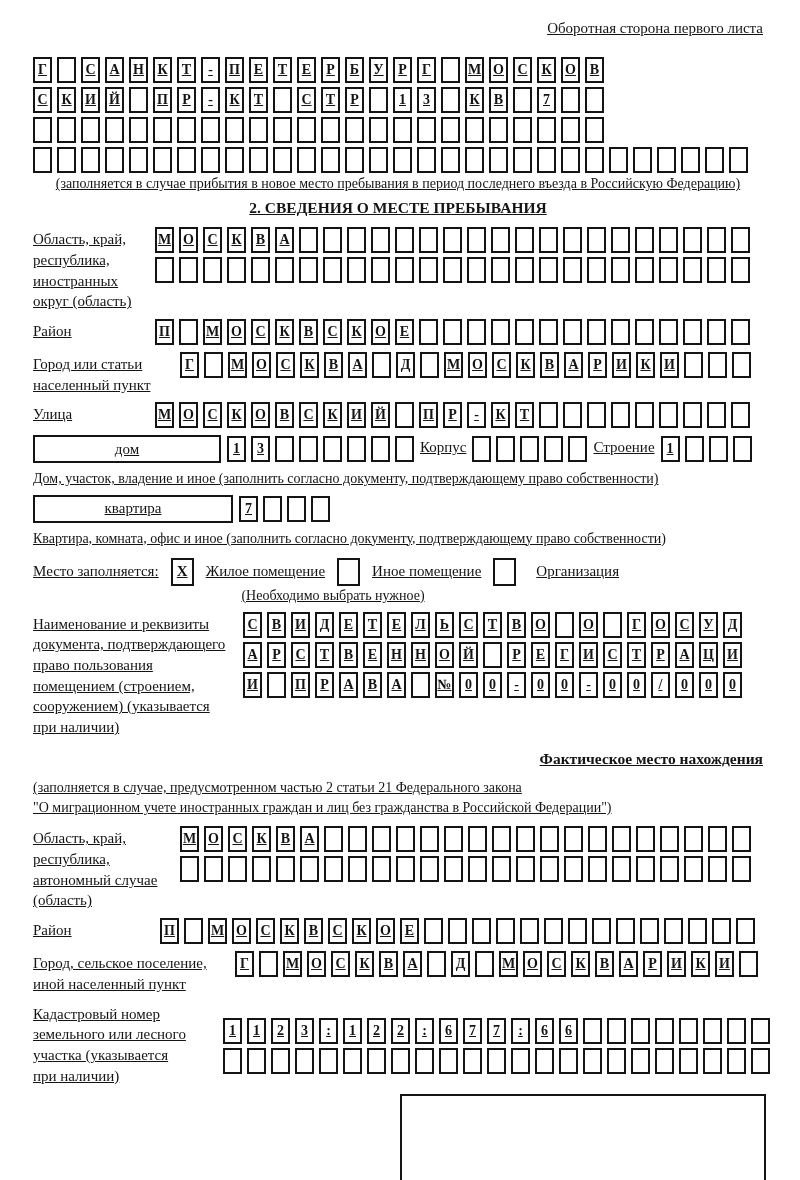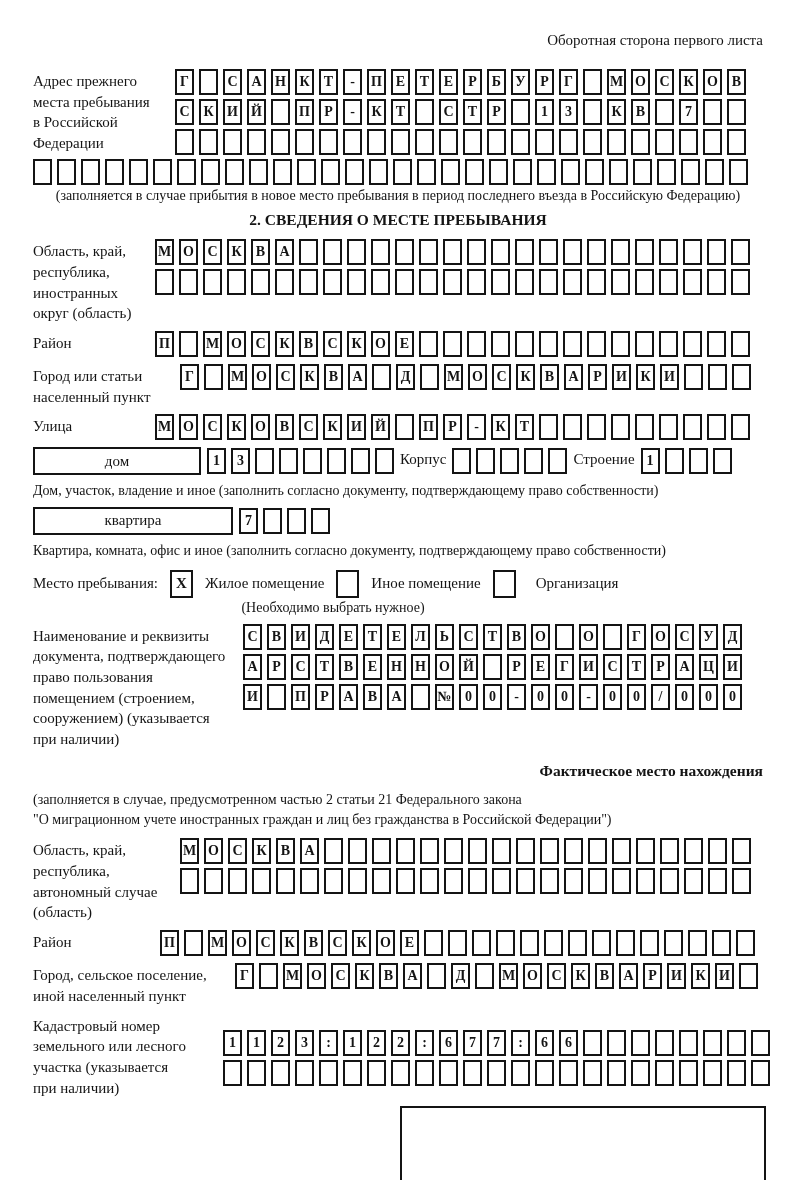--- a/index.html
+++ b/index.html
@@ -7,22 +7,23 @@
     --paper:#ffffff;
   }
   *{box-sizing:border-box;margin:0;padding:0;}
   html,body{background:#f2f2f2;}
   body{font-family:"Liberation Serif","DejaVu Serif",serif;color:var(--ink);}
   .page{
     position:relative;
     width:800px;height:1180px;
     margin:0 auto;
     background:var(--paper);
-    padding:32px 37px 10px 33px;
+    padding:20px 37px 10px 33px;
     overflow:hidden;
+    text-decoration:underline;
   }
   .hdr-note{font-size:15px;text-align:right;margin-bottom:20px;}
   .frow{display:flex;align-items:flex-start;margin-bottom:7px;}
   .flabel{font-size:15px;line-height:1.38;flex:0 0 auto;padding-top:2px;}
   .w142{width:142px;}
   .w122{width:122px;}
   .w147{width:147px;}
   .w127{width:127px;}
   .w202{width:202px;}
   .w190{width:190px;}
@@ -39,21 +40,21 @@
   .caption{font-size:14px;line-height:1.3;}
   .center{text-align:center;}
   .mb2{margin-bottom:2px;}
   .mb6{margin-bottom:6px;}
   .sec-title{font-size:15.5px;font-weight:bold;text-align:center;margin:4px 0 10px 0;}
   .field-rect{
     height:28px;border:2px solid var(--ink);
     display:flex;align-items:center;justify-content:center;
     font-size:15px;flex:0 0 auto;background:var(--paper);
   }
-  .w168{width:168px;}
+  .w168{width:188px;}
   .w200px{width:200px;}
   .inline-lbl{font-size:15px;padding-top:4px;flex:0 0 auto;}
   .house-row{gap:6px;}
   .house-row .boxrow{padding-top:1px;}
   .stay-row{display:flex;align-items:center;gap:12px;margin:10px 0 2px 0;flex-wrap:nowrap;}
   .stay-row .opt{display:flex;align-items:center;gap:12px;}
   .stay-lbl{font-size:15px;}
   .cbox-lg{width:23px;height:28px;font-size:15px;}
   .subnote{font-size:14px;text-align:center;width:520px;margin:2px 0 8px 40px;}
   .act-title{font-size:15.5px;font-weight:bold;text-align:right;margin:12px 0 10px 0;}
@@ -63,26 +64,20 @@
 </style>
 </head>
 <body>
 
 <div class="page">
 
   <div class="hdr-note">Оборотная сторона первого листа</div>
 
   <section>
     <div class="frow" style="margin-bottom:4px;">
-      <div class="flabel w142">
-          <div>Адрес прежнего</div>
-          <div>места пребывания</div>
-          <div>в Российской</div>
-          <div>Федерации</div>
-        </div>
       <div class="rows">
         <div class="boxrow">
             <span class="cbox">Г</span>
             <span class="cbox"></span>
             <span class="cbox">С</span>
             <span class="cbox">А</span>
             <span class="cbox">Н</span>
             <span class="cbox">К</span>
             <span class="cbox">Т</span>
             <span class="cbox">-</span>
@@ -394,21 +389,21 @@
       <div class="boxrow">
           <span class="cbox">7</span>
           <span class="cbox"></span>
           <span class="cbox"></span>
           <span class="cbox"></span>
         </div>
     </div>
     <div class="caption">Квартира, комната, офис и иное (заполнить согласно документу, подтверждающему право собственности)</div>
 
     <div class="stay-row">
-      <span class="stay-lbl">Место пребывания:</span>
+      <span class="stay-lbl">Место заполняется:</span>
       <span class="opt">
         <span class="cbox cbox-lg">X</span>
         <span class="stay-lbl">Жилое помещение</span>
       </span>
       <span class="opt">
         <span class="cbox cbox-lg"></span>
         <span class="stay-lbl">Иное помещение</span>
       </span>
       <span class="opt" style="gap:20px;">
         <span class="cbox cbox-lg"></span>

